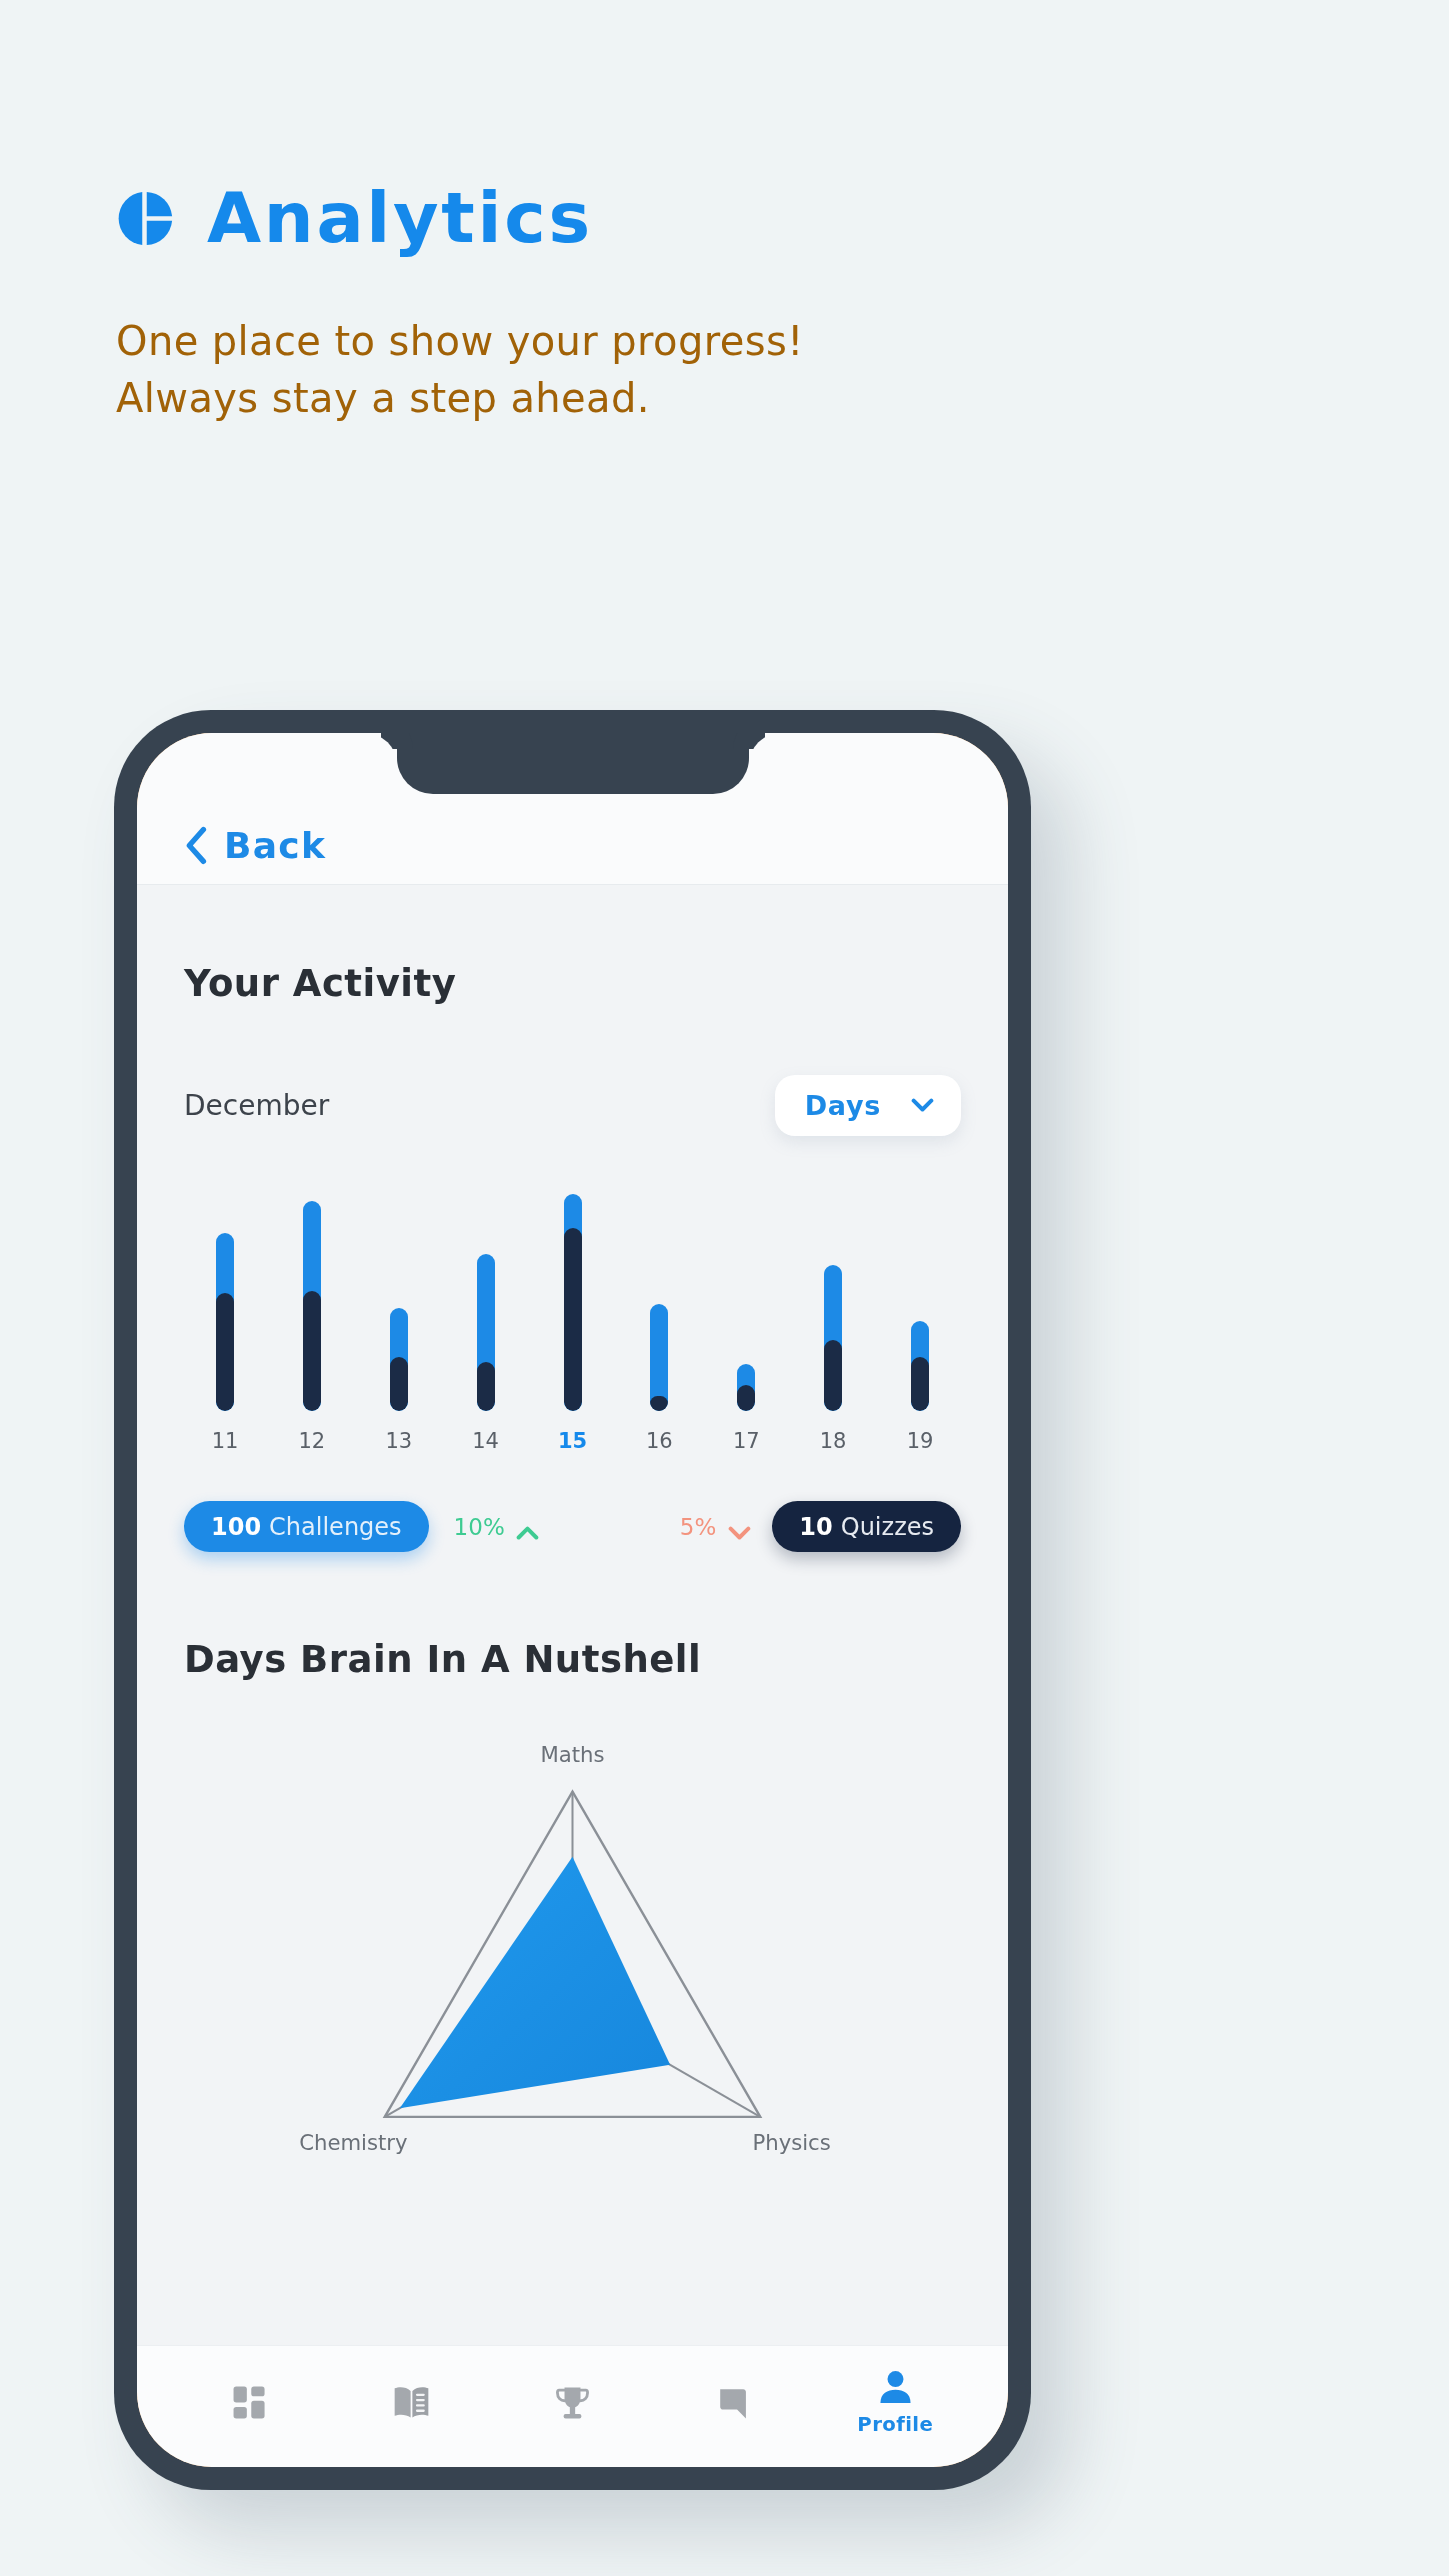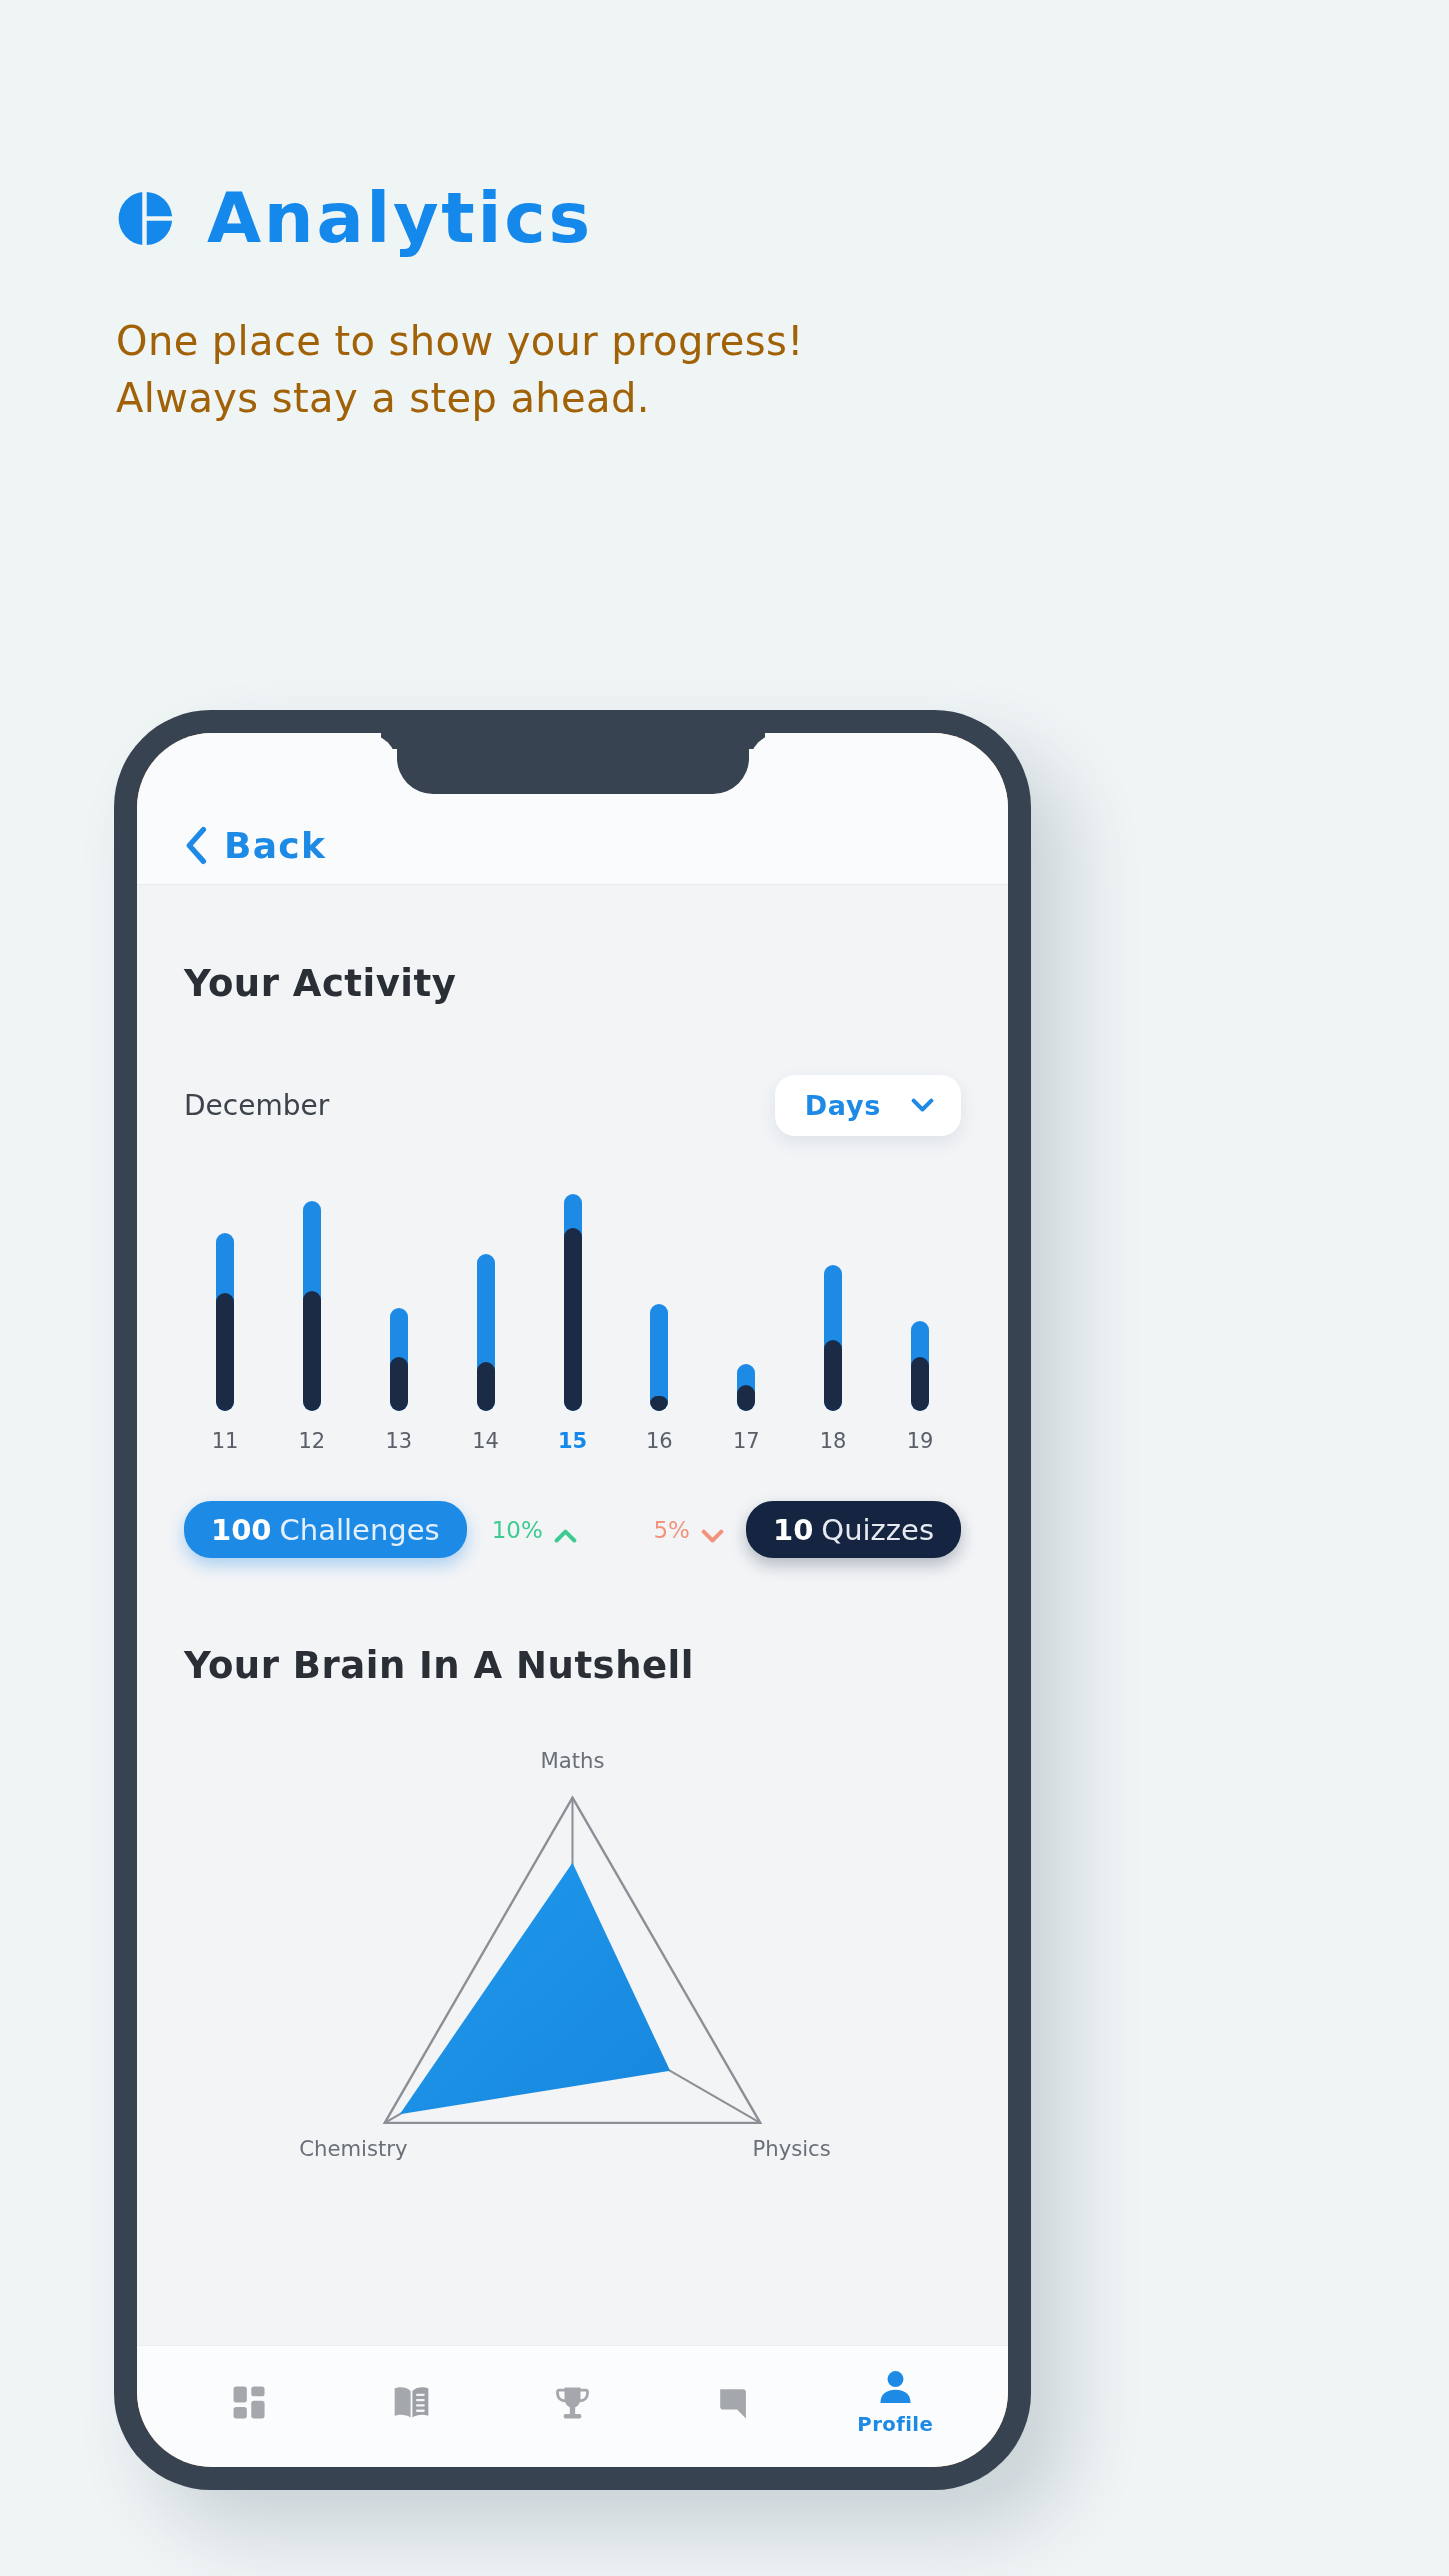--- a/index.html
+++ b/index.html
@@ -124,21 +124,21 @@
   .bar-base { width:100%; background:#1b2b46; border-radius:9.8px; }
 
   .bar-labels { margin-top:18px; display:flex; justify-content:space-between; padding:0 12.5px; }
   .bar-label { width:57px; text-align:center; font-size:21px; color:#5a6068; }
   .bar-label.active { color:#1589eb; font-weight:bold; }
 
   
   .stats-row { margin-top:48px; display:flex; align-items:center; }
   .pill {
     border-radius:27px; padding:11.6px 27px;
-    font-size:29px; display:flex; align-items:center; gap:8px;
+    font-size:24px; display:flex; align-items:center; gap:8px;
     white-space:nowrap;
   }
   .pill.blue { background:#1d8ae6; box-shadow:0 7.2px 16px rgba(29,138,230,0.33); }
   .pill.dark { background:#152440; box-shadow:0 7.2px 16px rgba(21,36,64,0.28); }
   .pill .num { font-weight:bold; color:#ffffff; }
   .pill .txt { color:#e3f0fb; font-weight:normal; }
   .pill.dark .txt { color:#e6eaf0; }
 
   .delta { display:flex; align-items:center; gap:11.6px; font-size:23px; }
   .delta.up   { color:#3ecb92; margin-left:25px; }
@@ -293,21 +293,21 @@
                 <path d="M3 3 L13 13 L23 3" fill="none" stroke="#f3937e" stroke-width="4.5" stroke-linecap="round" stroke-linejoin="round"></path>
               </svg>
           </span>
         </div>
         <div class="pill dark">
           <span class="num">10</span>
           <span class="txt">Quizzes</span>
         </div>
       </div>
 
-      <div class="section-title brain-title">Your Brain In A Nutshell</div>
+      <div class="section-title brain-title">Days Brain In A Nutshell</div>
 
       <div class="radar-wrap">
         <svg id="radar-svg" viewBox="0 0 560 620" preserveAspectRatio="xMidYMid meet">
           <defs>
             <linearGradient id="radarFill" x1="0" y1="0" x2="1" y2="1">
               <stop offset="0%" stop-color="#1f9aef"></stop>
               <stop offset="55%" stop-color="#1b8fe4"></stop>
               <stop offset="100%" stop-color="#1787dd"></stop>
             </linearGradient>
           </defs>

